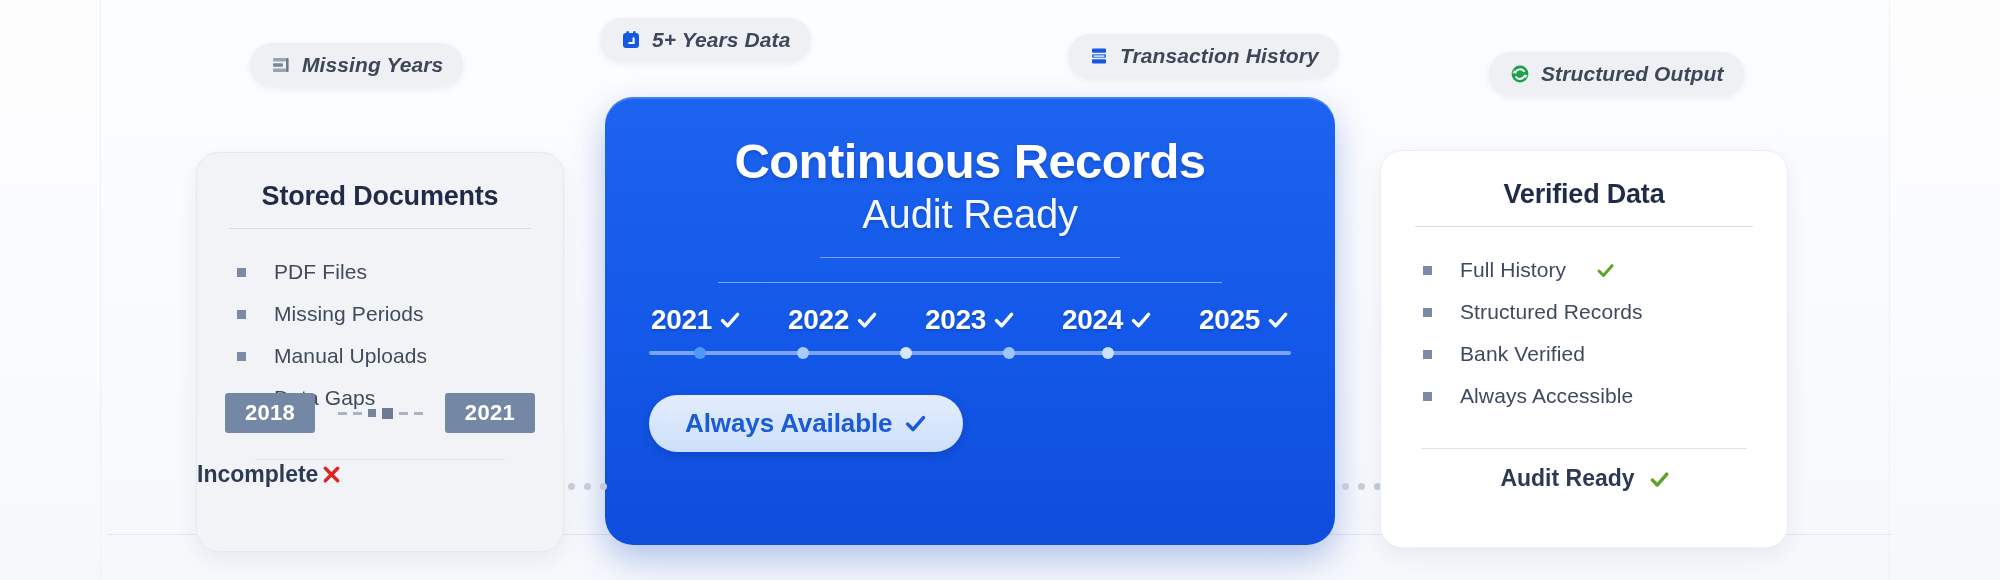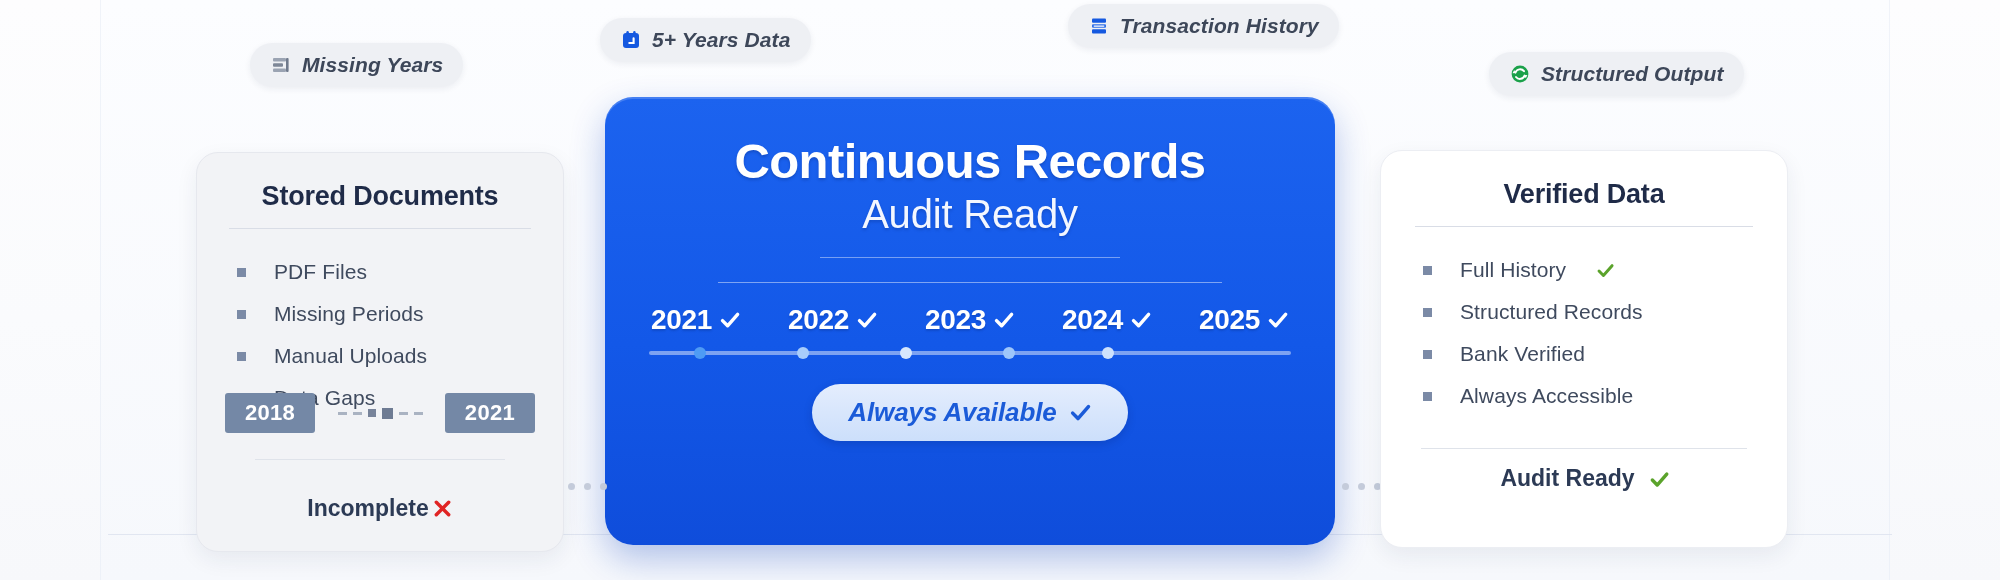--- a/index.html
+++ b/index.html
@@ -61,21 +61,21 @@
     font-style: italic;
   }
   .badge .badge-label {
     font-size: 21px;
     font-weight: 600;
     color: #3d4759;
     letter-spacing: .1px;
   }
   .badge-missing  { left: 250px; top: 43px; }
   .badge-years    { left: 600px; top: 18px; }
-  .badge-trans    { left: 1068px; top: 4px; align-items: center; }
+  .badge-trans    { left: 1068px; top: 34px; align-items: center; }
   .badge-struct   { left: 1489px; top: 52px; }
 
   
   .ico { width: 22px; height: 22px; flex: none; display: block; }
 
   
   .card {
     position: absolute;
     border-radius: 22px;
     box-sizing: border-box;
@@ -174,24 +174,24 @@
     left: 58px;
     right: 58px;
     top: 306px;
     height: 1px;
     background: #dfe3ea;
   }
   .card-foot {
     position: absolute;
     left: 0;
     right: 0;
-    top: 342px;
-    display: flex;
-    align-items: center;
-    justify-content: center;
+    top: 308px;
+    display: flex;
+    align-items: center;
+    justify-content: flex-start;
     gap: 3px;
   }
   .foot-text {
     font-size: 23px;
     font-weight: 700;
     color: #2c3a55;
   }
   .cross-red { width: 21px; height: 21px; }
 
   .card-foot-rule-r {
@@ -305,23 +305,22 @@
     position: absolute;
     top: 0;
     width: 12px;
     height: 12px;
     border-radius: 50%;
     transform: translateX(-50%);
   }
 
   .avail-wrap {
     display: flex;
-    justify-content: center;
-    margin-top: 25px;
-    font-style: italic;
+    justify-content: flex-start;
+    margin-top: 36px;
   }
   .avail-btn {
     display: inline-flex;
     align-items: center;
     gap: 12px;
     background: linear-gradient(180deg, #e4edfd 0%, #ccdffb 100%);
     border-radius: 999px;
     padding: 13px 36px;
     box-shadow: 0 3px 8px rgba(6,34,105,.22);
     cursor: pointer;

